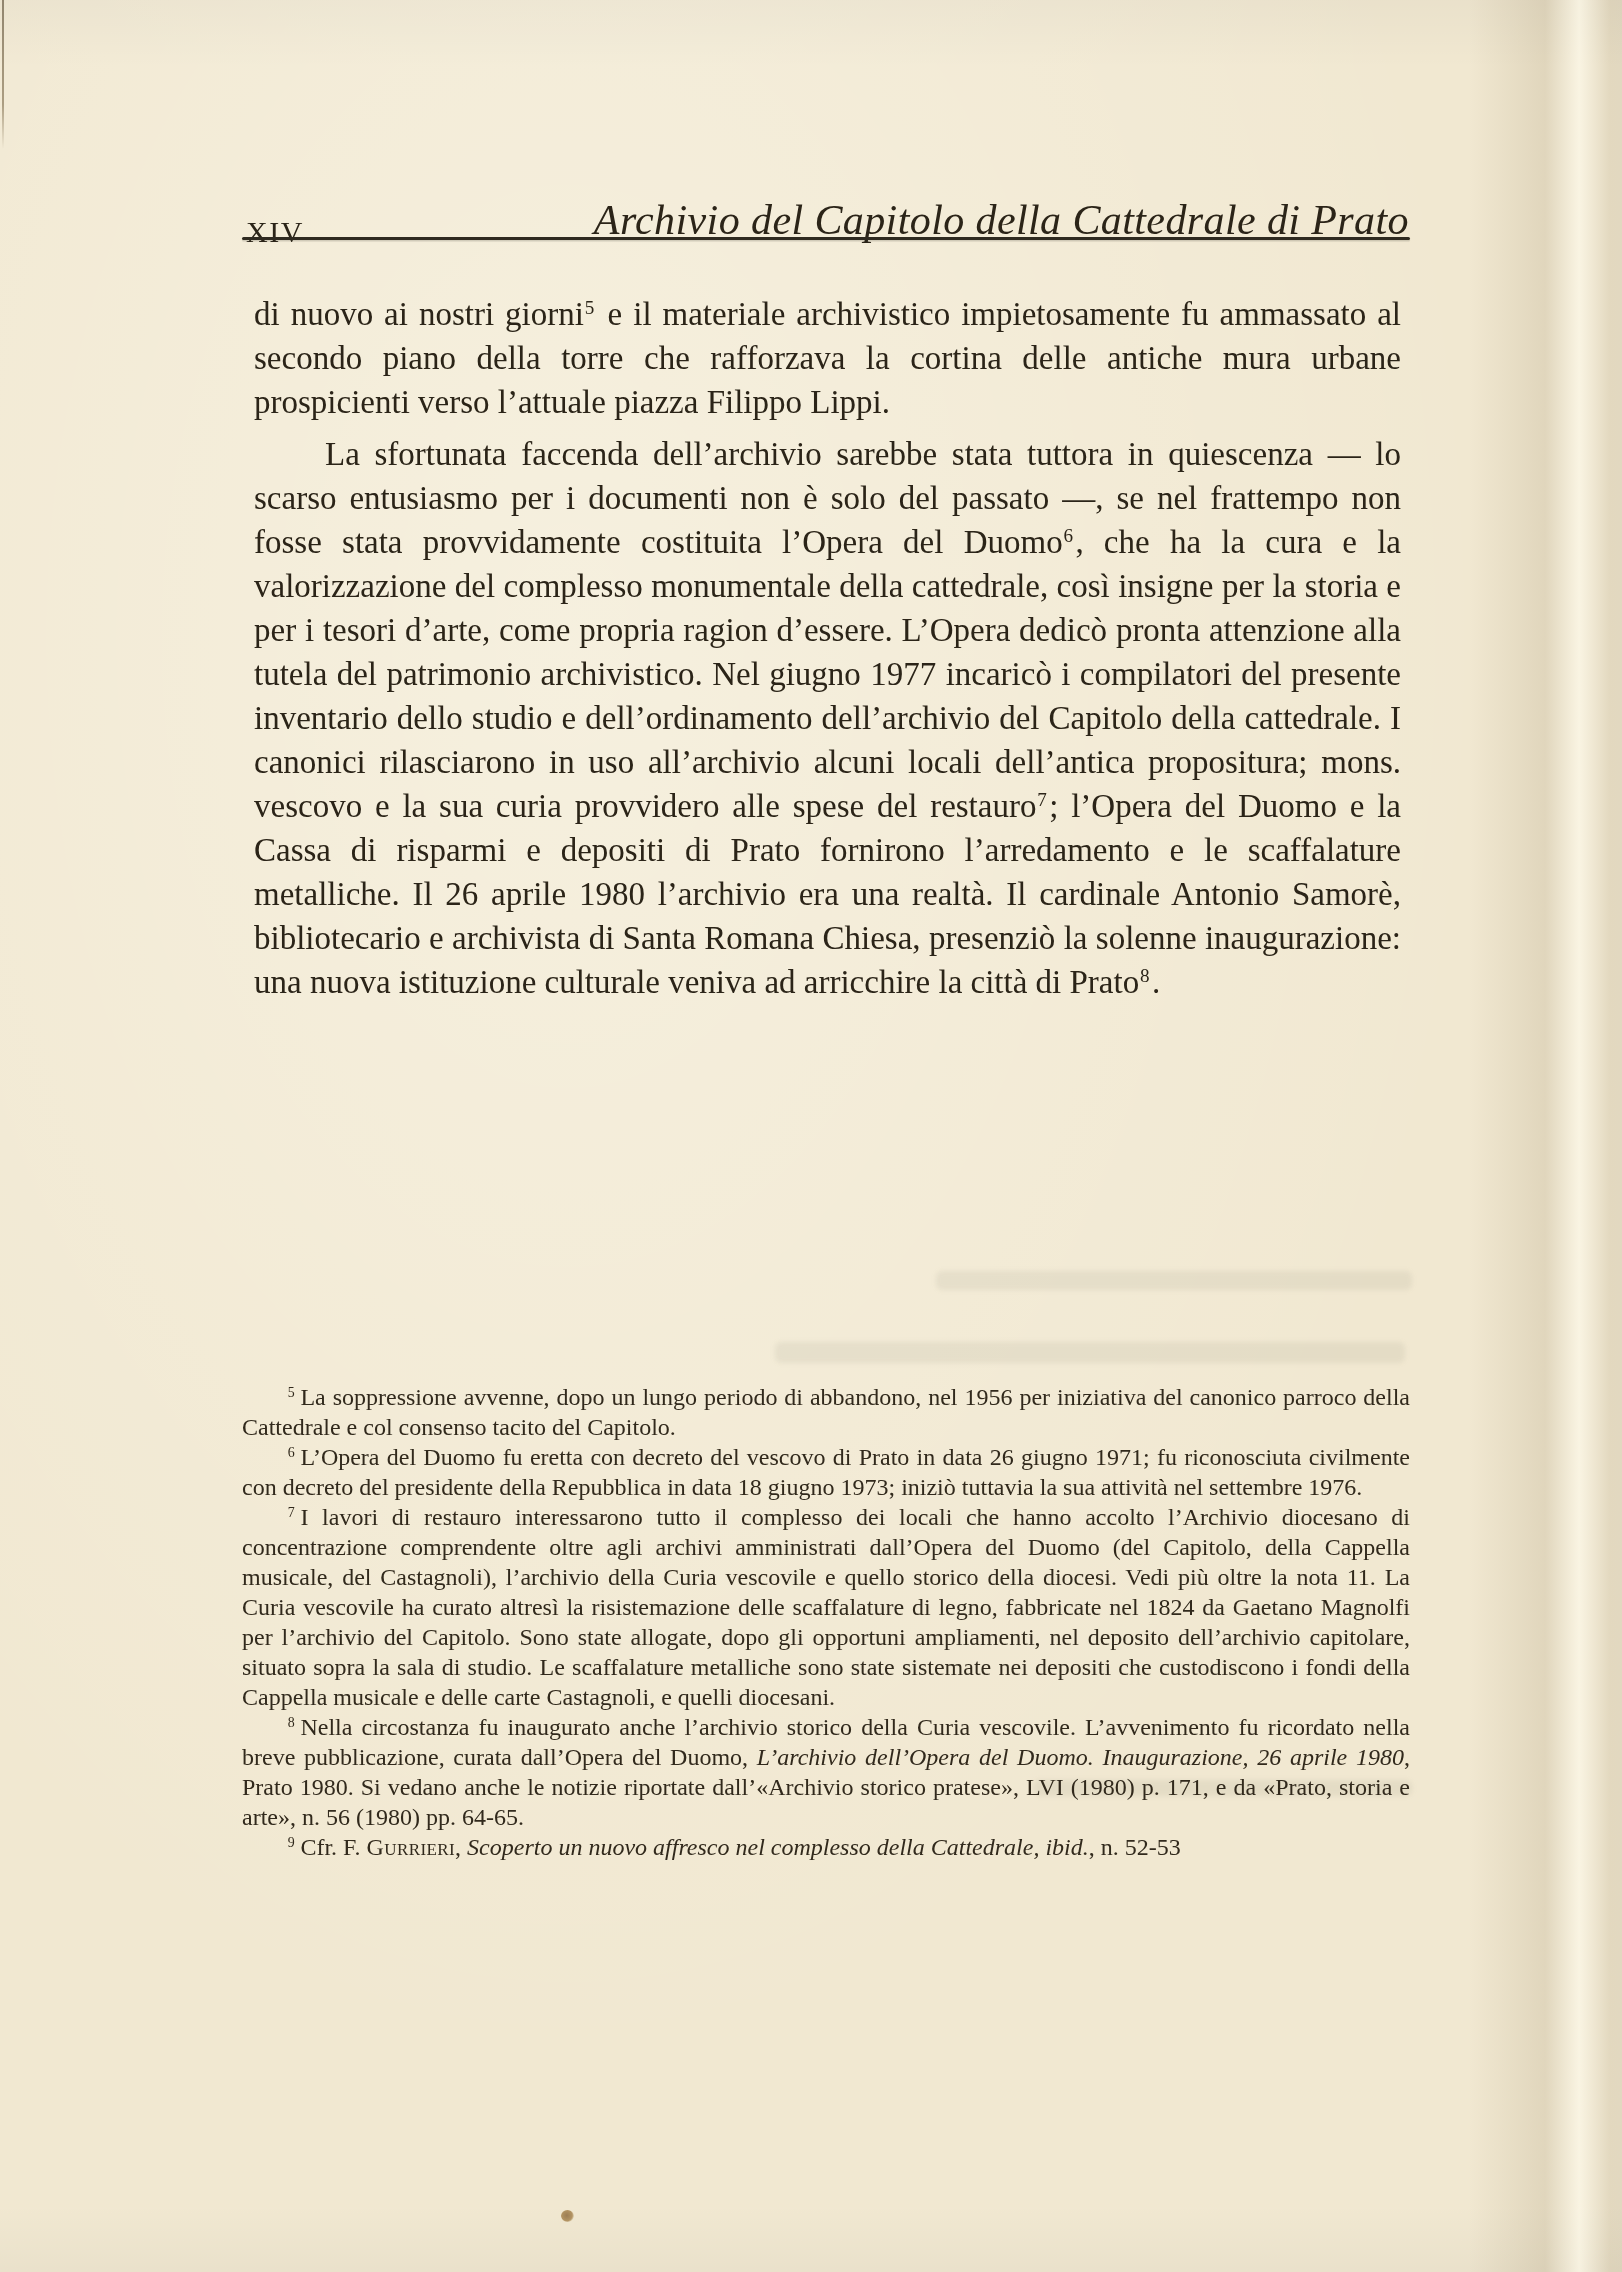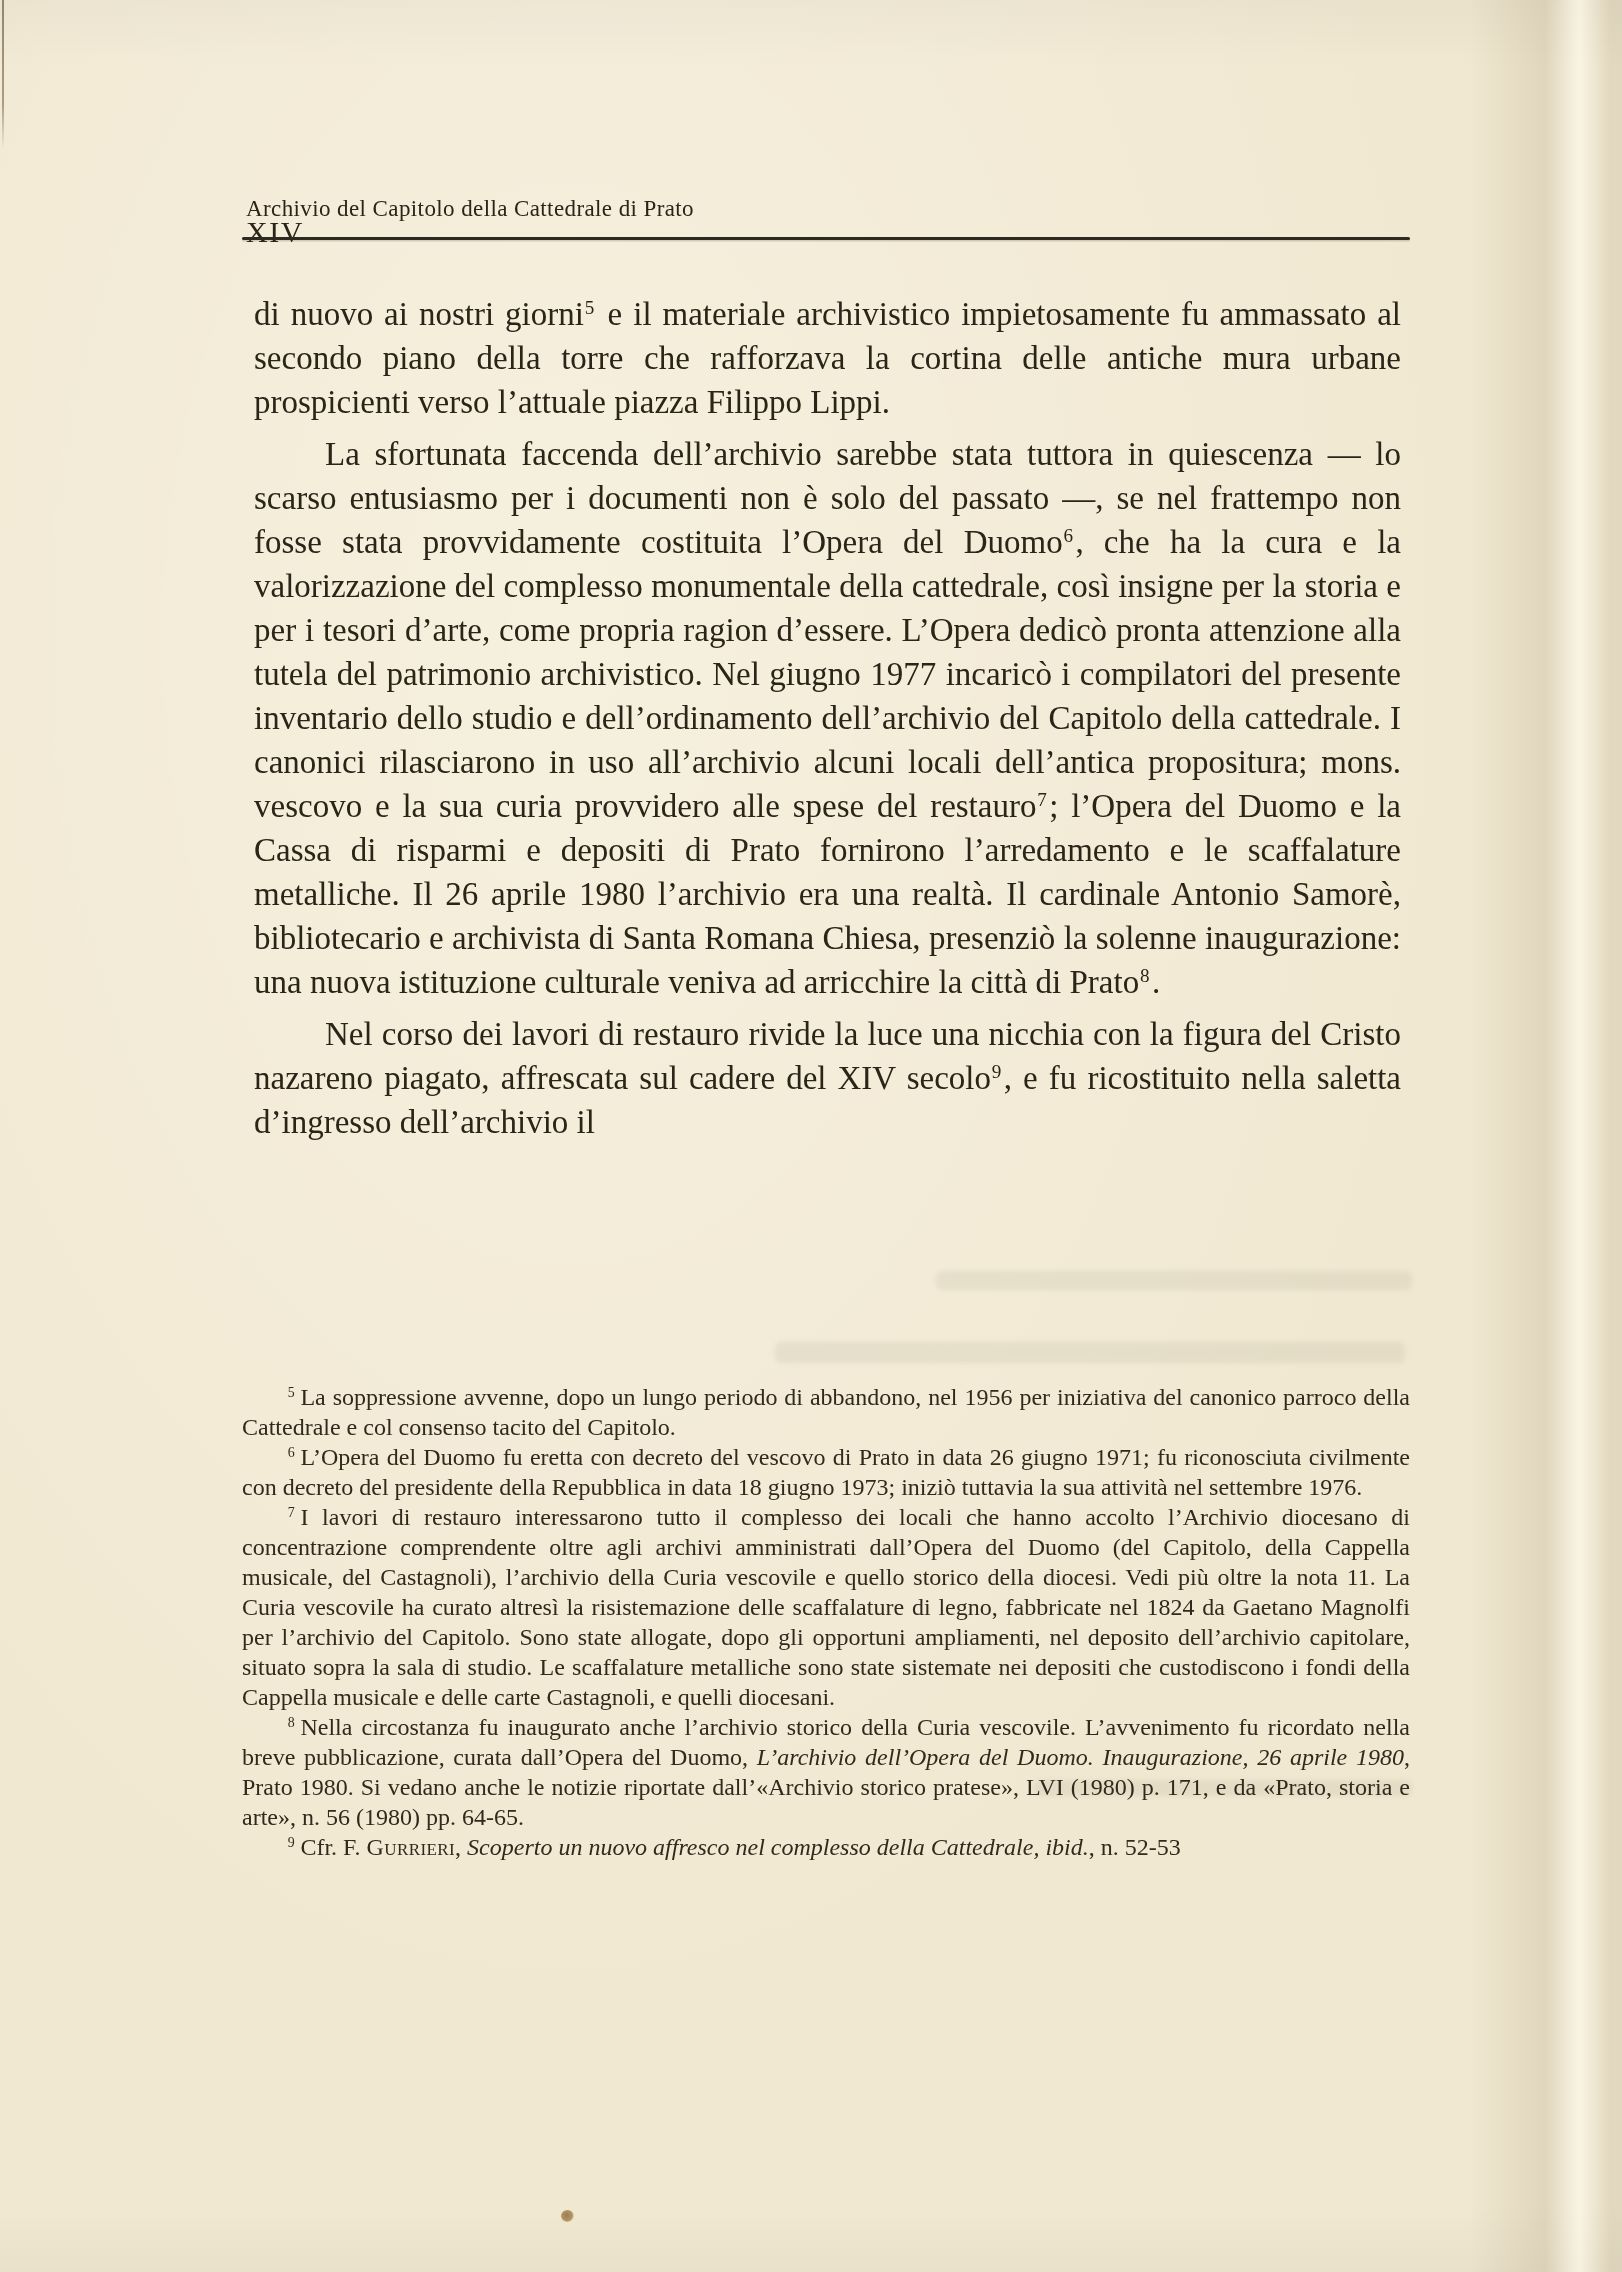--- a/index.html
+++ b/index.html
@@ -38,22 +38,23 @@
     width: 1163px; height: 42px;
   }
   .pagenum {
     position: absolute;
     left: 0; top: 19px;
     font-size: 30px;
     letter-spacing: 1.6px;
   }
   .running-title {
     display: block;
-    text-align: left;
-    font-size: 23px;
+    text-align: right;
+    font-style: italic;
+    font-size: 42px;
     letter-spacing: 0.4px;
   }
   .header-rule {
     position: absolute;
     left: 242px; top: 237px;
     width: 1168px; height: 3.2px;
     background: #2f2a20;
     border-radius: 1.6px;
     box-shadow: 0 1.6px 0.8px rgba(47,42,32,0.18);
   }
@@ -116,21 +117,20 @@
   <header class="running-header">
     <span class="pagenum">XIV</span>
     <span class="running-title">Archivio del Capitolo della Cattedrale di Prato</span>
   </header>
 
   <div class="header-rule"></div>
 
   <main class="body-text">
     <p class="para first">di nuovo ai nostri giorni<sup class="sup">5</sup> e il materiale archivistico impietosamente fu ammassato al secondo piano della torre che rafforzava la cortina delle antiche mura urbane prospicienti verso l’attuale piazza Filippo Lippi.</p>
     <p class="para">La sfortunata faccenda dell’archivio sarebbe stata tuttora in quiescenza — lo scarso entusiasmo per i documenti non è solo del passato —, se nel frattempo non fosse stata provvidamente costituita l’Opera del Duomo<sup class="sup">6</sup>, che ha la cura e la valorizzazione del complesso monumentale della cattedrale, così insigne per la storia e per i tesori d’arte, come propria ragion d’essere. L’Opera dedicò pronta attenzione alla tutela del patrimonio archivistico. Nel giugno 1977 incaricò i compilatori del presente inventario dello studio e dell’ordinamento dell’archivio del Capitolo della cattedrale. I canonici rilasciarono in uso all’archivio alcuni locali dell’antica propositura; mons. vescovo e la sua curia provvidero alle spese del restauro<sup class="sup">7</sup>; l’Opera del Duomo e la Cassa di risparmi e depositi di Prato fornirono l’arredamento e le scaffalature metalliche. Il 26 aprile 1980 l’archivio era una realtà. Il cardinale Antonio Samorè, bibliotecario e archivista di Santa Romana Chiesa, presenziò la solenne inaugurazione: una nuova istituzione culturale veniva ad arricchire la città di Prato<sup class="sup">8</sup>.</p>
-    <p class="para">Nel corso dei lavori di restauro rivide la luce una nicchia con la figura del Cristo nazareno piagato, affrescata sul cadere del XIV secolo<sup class="sup">9</sup>, e fu ricostituito nella saletta d’ingresso dell’archivio il</p>
   </main>
 
   <div class="bleed-bar b1"></div>
   <div class="bleed-bar b2"></div>
   <div class="bleed-bar b3"></div>
 
   <section class="footnotes">
     <p class="footnote"><sup class="sup">5</sup><span>La soppressione avvenne, dopo un lungo periodo di abbandono, nel 1956 per iniziativa del canonico parroco della Cattedrale e col consenso tacito del Capitolo.</span></p>
     <p class="footnote"><sup class="sup">6</sup><span>L’Opera del Duomo fu eretta con decreto del vescovo di Prato in data 26 giugno 1971; fu riconosciuta civilmente con decreto del presidente della Repubblica in data 18 giugno 1973; iniziò tuttavia la sua attività nel settembre 1976.</span></p>
     <p class="footnote"><sup class="sup">7</sup><span>I lavori di restauro interessarono tutto il complesso dei locali che hanno accolto l’Archivio diocesano di concentrazione comprendente oltre agli archivi amministrati dall’Opera del Duomo (del Capitolo, della Cappella musicale, del Castagnoli), l’archivio della Curia vescovile e quello storico della diocesi. Vedi più oltre la nota 11. La Curia vescovile ha curato altresì la risistemazione delle scaffalature di legno, fabbricate nel 1824 da Gaetano Magnolfi per l’archivio del Capitolo. Sono state allogate, dopo gli opportuni ampliamenti, nel deposito dell’archivio capitolare, situato sopra la sala di studio. Le scaffalature metalliche sono state sistemate nei depositi che custodiscono i fondi della Cappella musicale e delle carte Castagnoli, e quelli diocesani.</span></p>

